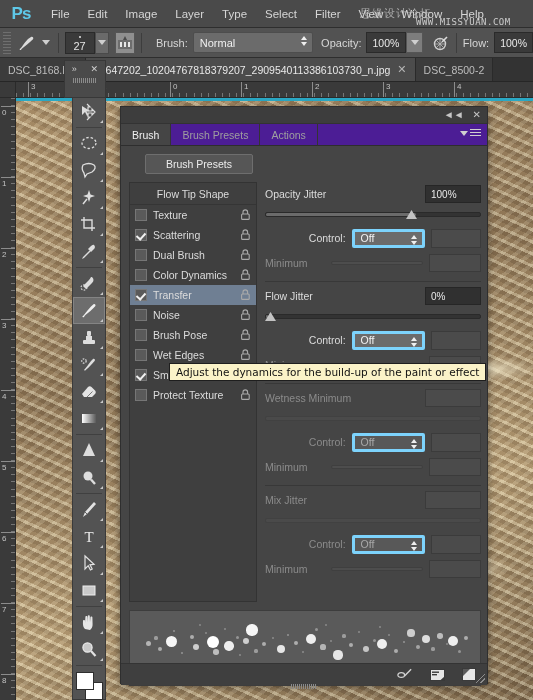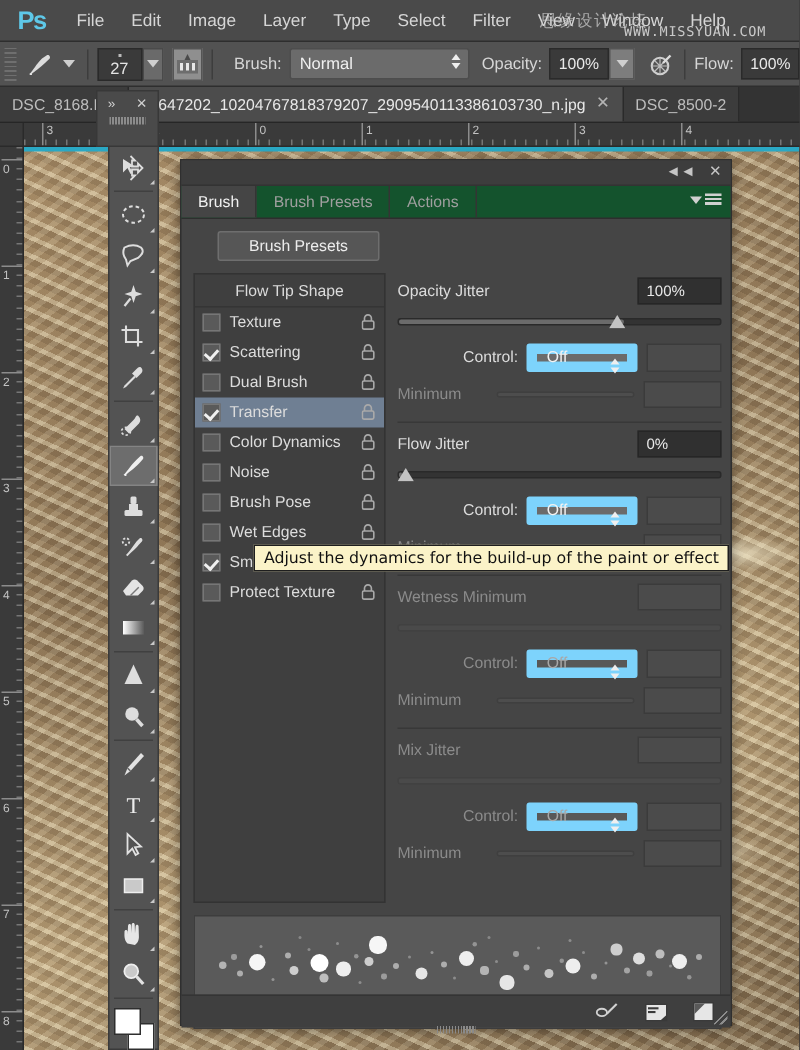--- a/index.html
+++ b/index.html
@@ -209,21 +209,21 @@
     background: #454545; border: 1px solid #2f2f2f;
     box-shadow: 0 2px 8px rgba(0,0,0,.45); z-index: 20;
   }
   .panel-top {
     height: 17px; background: #3d3d3d; display: flex; align-items: center;
     justify-content: flex-end; padding-right: 6px; gap: 9px;
     border-bottom: 1px solid #333;
   }
   .pt-ic { font-size: 10px; color: #c6c6c6; line-height: 1; }
   .panel-tabs {
-    height: 22px; background: #14532d; display: flex; align-items: stretch;
+    height: 22px; background: #4c1d95; display: flex; align-items: stretch;
     border-bottom: 1px solid #2e2e2e; position: relative;
   }
   .ptab {
     padding: 0 11px; display: flex; align-items: center; font-size: 10.5px;
     color: #9f9f9f; border-right: 1px solid #343434;
   }
   .ptab.active { background: #454545; color: #f0f0f0; }
   .panel-menu {
     position: absolute; right: 6px; top: 5px; display: flex;
     align-items: center; gap: 2px;
@@ -296,21 +296,21 @@
     position: absolute; top: 2px; width: 11px; height: 9px;
     background: #c3c3c3; clip-path: polygon(50% 0, 100% 100%, 0 100%);
   }
 
   .ctlrow {
     display: flex; align-items: center; height: 22px; margin-top: 7px; gap: 6px;
   }
   .ctl-label { font-size: 10.5px; color: #dcdcdc; width: 84px; text-align: right; }
   .ctl-label.dim { color: #8b8b8b; }
   .ctl-select {
-    width: 76px; height: 19px; background: #6b6b6b; border: 7px solid #7dd3fc;
+    width: 76px; height: 19px; background: #6b6b6b; border: 3px solid #7dd3fc;
     border-radius: 2px; display: flex; align-items: center; padding-left: 6px;
     font-size: 10.5px; color: #f2f2f2; position: relative;
   }
   .ctl-select.dim { background: #585858; color: #a8a8a8; }
   .ctl-box {
     width: 52px; height: 19px; background: #4b4b4b; border: 1px solid #3b3b3b;
   }
 
   .minrow { display: flex; align-items: center; height: 18px; margin-top: 5px; gap: 6px; }
   .min-label { width: 60px; font-size: 10.5px; color: #8b8b8b; }
@@ -878,33 +878,33 @@
             <div class="lrow">
               <span class="cbox"></span>
               <span class="lbl">Dual Brush</span>
               <span class="lock">
                 <svg width="9" height="11" viewBox="0 0 9 11">
                   <path d="M2 5 V3.2 A2.3 2.3 0 0 1 6.6 3.2 V5" fill="none" stroke="#a9a9a9" stroke-width="1.1"></path>
                   <rect x="0.6" y="5" width="7.6" height="5.4" rx="1" fill="none" stroke="#a9a9a9" stroke-width="1.1"></rect>
                 </svg>
               </span>
             </div>
-            <div class="lrow sel">
-              <span class="cbox on"></span>
-              <span class="lbl">Transfer</span>
+            <div class="lrow">
+              <span class="cbox"></span>
+              <span class="lbl">Color Dynamics</span>
               <span class="lock">
                 <svg width="9" height="11" viewBox="0 0 9 11">
                   <path d="M2 5 V3.2 A2.3 2.3 0 0 1 6.6 3.2 V5" fill="none" stroke="#a9a9a9" stroke-width="1.1"></path>
                   <rect x="0.6" y="5" width="7.6" height="5.4" rx="1" fill="none" stroke="#a9a9a9" stroke-width="1.1"></rect>
                 </svg>
               </span>
             </div>
-            <div class="lrow">
-              <span class="cbox"></span>
-              <span class="lbl">Color Dynamics</span>
+            <div class="lrow sel">
+              <span class="cbox on"></span>
+              <span class="lbl">Transfer</span>
               <span class="lock">
                 <svg width="9" height="11" viewBox="0 0 9 11">
                   <path d="M2 5 V3.2 A2.3 2.3 0 0 1 6.6 3.2 V5" fill="none" stroke="#a9a9a9" stroke-width="1.1"></path>
                   <rect x="0.6" y="5" width="7.6" height="5.4" rx="1" fill="none" stroke="#a9a9a9" stroke-width="1.1"></rect>
                 </svg>
               </span>
             </div>
             <div class="lrow">
               <span class="cbox"></span>
               <span class="lbl">Noise</span>

